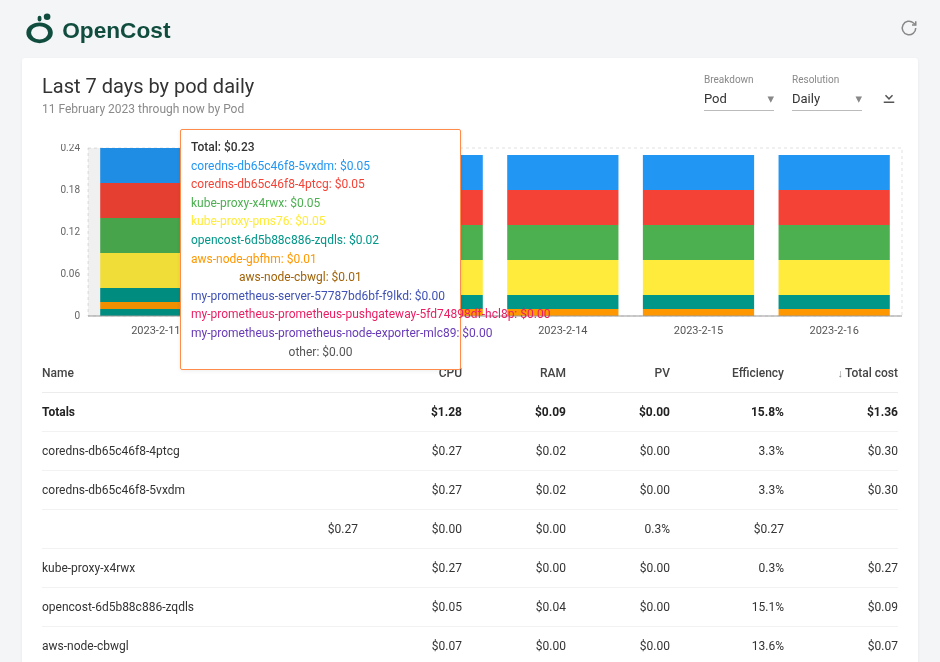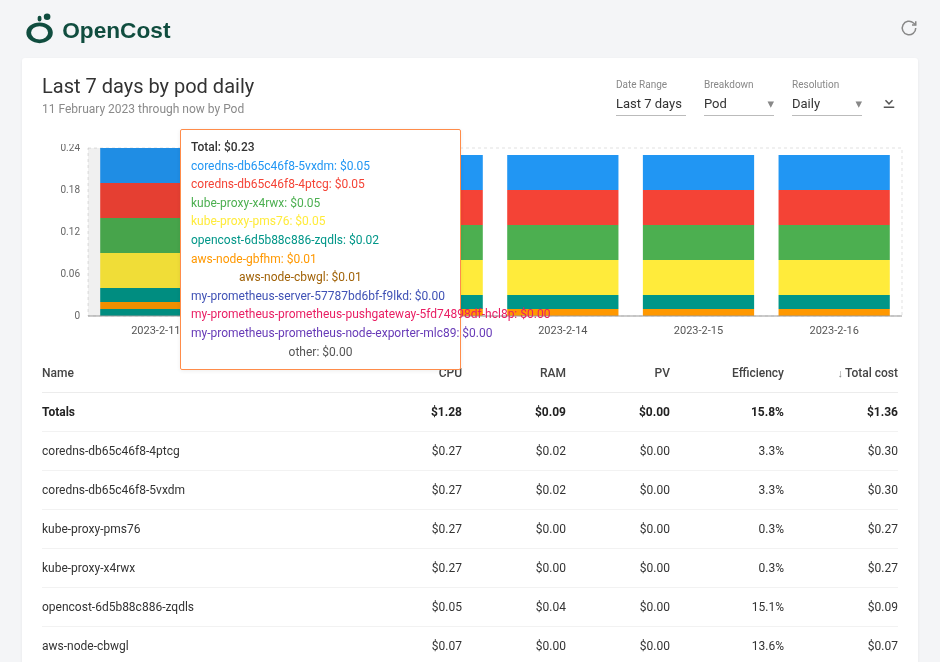--- a/index.html
+++ b/index.html
@@ -2,21 +2,21 @@
 <html><head>
   <meta charset="utf-8">
   <style>
     * { box-sizing: border-box; margin: 0; padding: 0; }
     body { font-family: Roboto, -apple-system, "Helvetica Neue", Arial, sans-serif; background: #f4f5f7; width: 940px; height: 662px; overflow: hidden; font-size: 13px; color: #333; }
     .app-header { display: flex; align-items: center; justify-content: space-between; padding: 12px 22px; }
     .logo-wrap { display: flex; align-items: center; gap: 8px; text-align: center; }
     .logo { display: flex; align-items: center; }
     .refresh { color: #777; cursor: pointer; }
     .card { background: #fff; margin: 0 22px; border-radius: 3px; box-shadow: 0 1px 3px rgba(0,0,0,0.06); }
-    .card-head { display: flex; justify-content: space-between; align-items: flex-end; padding: 16px 20px 8px; }
+    .card-head { display: flex; justify-content: space-between; align-items: flex-start; padding: 16px 20px 8px; }
     .title { font-size: 20px; font-weight: 400; color: #333; }
     .subtitle { font-size: 12px; color: #8a8a8a; margin-top: 4px; }
     .controls { display: flex; gap: 18px; align-items: flex-start; }
     .ctrl { display: flex; flex-direction: column; }
     .ctrl-label { font-size: 10px; color: #888; margin-bottom: 3px; }
     .ctrl-val { font-size: 13px; color: #333; border-bottom: 1px solid #bbb; padding: 3px 0 4px; min-width: 70px; display: flex; align-items: center; justify-content: space-between; gap: 10px; }
     .download-icon { color: #666; align-self: flex-end; margin-bottom: 2px; cursor: pointer; }
     .chart-area { position: relative; padding: 20px 14px 10px 26px; }
     .chart-svg { display: block; }
     .tooltip { position: absolute; top: 5px; left: 158px; width: 281px; background: #fff; border: 1px solid #ff8c4a; border-radius: 2px; padding: 8px 10px; font-size: 12px; line-height: 1.55; box-shadow: 0 1px 4px rgba(0,0,0,0.07);}
@@ -53,26 +53,20 @@
   </span>
 </div>
 
 <div class="card">
   <div class="card-head">
     <div>
       <div class="title">Last 7 days by pod daily</div>
       <div class="subtitle">11 February 2023 through now by Pod</div>
     </div>
     <div class="controls">
-      <div class="ctrl">
-        <span class="ctrl-label">Date Range</span>
-        <span class="ctrl-val">
-            <span>Last 7 days</span>
-          </span>
-      </div>
       <div class="ctrl">
         <span class="ctrl-label">Breakdown</span>
         <span class="ctrl-val">
             <span>Pod</span>
             <span style="color:#888">▾</span>
           </span>
       </div>
       <div class="ctrl">
         <span class="ctrl-label">Resolution</span>
         <span class="ctrl-val">
@@ -186,21 +180,20 @@
         </div>
         <div class="tr">
           <span>coredns-db65c46f8-5vxdm</span>
           <span class="right">$0.27</span>
           <span class="right">$0.02</span>
           <span class="right">$0.00</span>
           <span class="right">3.3%</span>
           <span class="right">$0.30</span>
         </div>
         <div class="tr">
-          <span>kube-proxy-pms76</span>
           <span class="right">$0.27</span>
           <span class="right">$0.00</span>
           <span class="right">$0.00</span>
           <span class="right">0.3%</span>
           <span class="right">$0.27</span>
         </div>
         <div class="tr">
           <span>kube-proxy-x4rwx</span>
           <span class="right">$0.27</span>
           <span class="right">$0.00</span>

